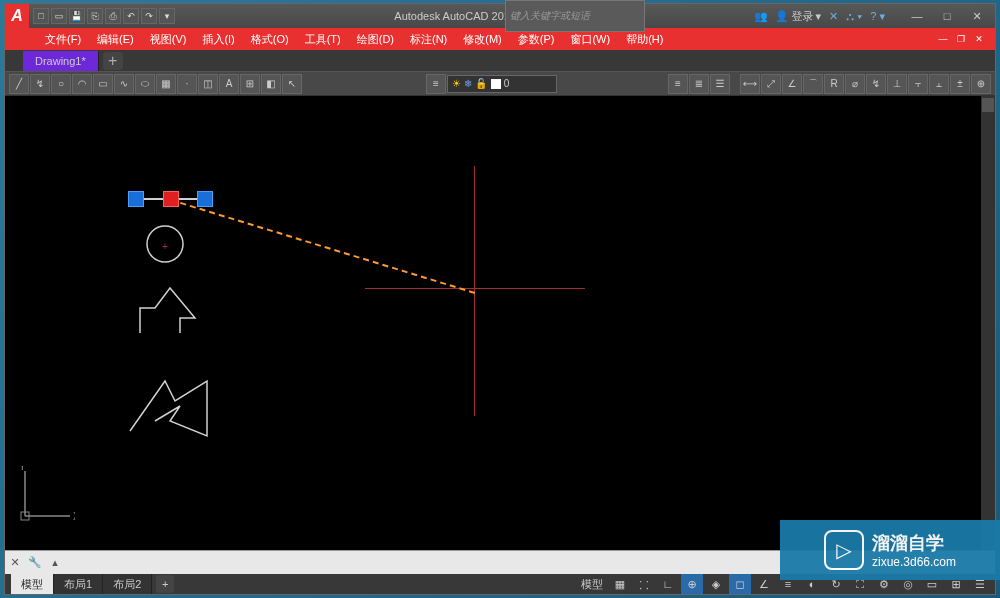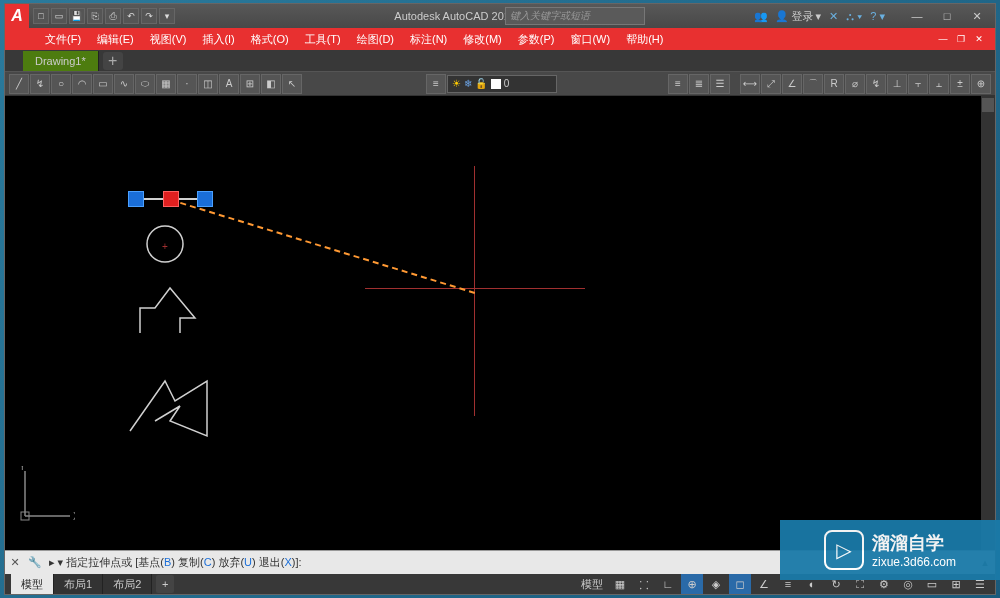--- a/index.html
+++ b/index.html
@@ -3,33 +3,33 @@
 <meta charset="utf-8">
 <style>
 * { margin: 0; padding: 0; box-sizing: border-box; font-family: "Microsoft YaHei", Arial, sans-serif; }
 body { background: linear-gradient(135deg, #2a7a9c 0%, #1a5a7c 100%); width: 1000px; height: 598px; overflow: hidden; position: relative; }
 .window { position: absolute; left: 4px; top: 3px; width: 992px; height: 592px; background: #484848; border: 1px solid #666; display: flex; flex-direction: column; }
 .titlebar { height: 24px; background: linear-gradient(#585858,#484848); display: flex; align-items: center; font-size: 11px; color: #ccc; position: relative; }
 .app-icon { width: 24px; height: 24px; background: #e83030; color: #fff; font-weight: bold; font-size: 16px; display: flex; align-items: center; justify-content: center; font-style: italic; }
 .qat { display: flex; gap: 2px; margin-left: 4px; }
 .qat-btn { width: 16px; height: 16px; background: #555; border: 1px solid #666; display: flex; align-items: center; justify-content: center; font-size: 9px; color: #ddd; }
 .title-center { position: absolute; left: 50%; transform: translateX(-50%); display: flex; gap: 20px; }
-.search-box { position: absolute; left: 500px; width: 140px; height: 18px; background: #5a5a5a; border: 1px solid #777; color: #999; font-size: 10px; font-style: italic; padding: 0 4px; display: flex; align-items: center; }
+.search-box { position: absolute; left: 500px; width: 140px; height: 32px; background: #5a5a5a; border: 1px solid #777; color: #999; font-size: 10px; font-style: italic; padding: 0 4px; display: flex; align-items: center; }
 .title-right { margin-left: auto; display: flex; gap: 8px; align-items: center; padding-right: 4px; }
 .title-right-item { color: #ccc; font-size: 11px; display: flex; align-items: center; gap: 2px; }
 .win-controls { display: flex; gap: 2px; margin-left: 10px; }
 .win-btn { width: 28px; height: 18px; display: flex; align-items: center; justify-content: center; color: #ccc; font-size: 11px; }
 .menubar { height: 22px; background: #e83030; display: flex; align-items: center; padding: 0 4px; }
 .menubar-left { width: 28px; }
 .menu-item { padding: 0 8px; color: #fff; font-size: 11px; height: 100%; display: flex; align-items: center; }
 .menu-right { margin-left: auto; display: flex; gap: 2px; padding-right: 4px; }
 .menu-right-btn { width: 16px; height: 14px; color: #fff; font-size: 9px; display: flex; align-items: center; justify-content: center; }
 .doctabs { height: 22px; background: #383838; display: flex; align-items: center; border-bottom: 1px solid #555; }
 .doctab { padding: 0 12px; height: 20px; background: #484848; color: #ccc; font-size: 11px; display: flex; align-items: center; border-right: 1px solid #222; }
-.doctab.active { background: #4d7c0f; }
+.doctab.active { background: #6d28d9; }
 .doctab-add { width: 20px; height: 18px; background: #444; color: #aaa; display: flex; align-items: center; justify-content: center; margin-left: 4px; border-radius: 3px; }
 .toolbar { height: 24px; background: #484848; border-bottom: 1px solid #333; display: flex; align-items: center; padding: 0 4px; gap: 4px; }
 .toolbar-row2 { justify-content: space-between; }
 .tool-group { display: flex; gap: 1px; align-items: center; }
 .tool-btn { width: 20px; height: 20px; background: #555; border: 1px solid #666; display: flex; align-items: center; justify-content: center; color: #ccc; font-size: 10px; }
 .layer-box { width: 110px; height: 18px; background: #333; border: 1px solid #666; color: #ccc; font-size: 10px; display: flex; align-items: center; padding: 0 4px; gap: 3px; }
 .canvas-area { flex: 1; background: #000; position: relative; overflow: hidden; }
 .scrollbar-v { position: absolute; right: 0; top: 0; bottom: 0; width: 14px; background: #333; }
 .scrollbar-v-thumb { position: absolute; top: 2px; left: 1px; width: 12px; height: 14px; background: #555; }
 .ucs { position: absolute; left: 14px; bottom: 34px; color: #888; font-size: 10px; }
@@ -206,26 +206,20 @@
     </svg>
 
     <div class="scrollbar-v">
         <div class="scrollbar-v-thumb"></div>
       </div>
   </div>
 
   <div class="cmdbar">
     <div class="cmd-icon">✕</div>
     <div class="cmd-icon">🔧</div>
-    <div class="cmd-text">
-      <span>▸ ▾ 指定拉伸点或 [</span><span class="opt"><span>基点</span>(<span class="key">B</span>)</span>
-      <span class="opt"><span>复制</span>(<span class="key">C</span>)</span>
-      <span class="opt"><span>放弃</span>(<span class="key">U</span>)</span>
-      <span class="opt"><span>退出</span>(<span class="key">X</span>)</span><span>]:</span>
-    </div>
     <div class="cmd-icon">▴</div>
   </div>
 
   <div class="statusbar">
     <div class="layout-tabs">
       <div class="layout-tab active">模型</div>
       <div class="layout-tab">布局1</div>
       <div class="layout-tab">布局2</div>
       <div class="layout-add">+</div>
     </div>

